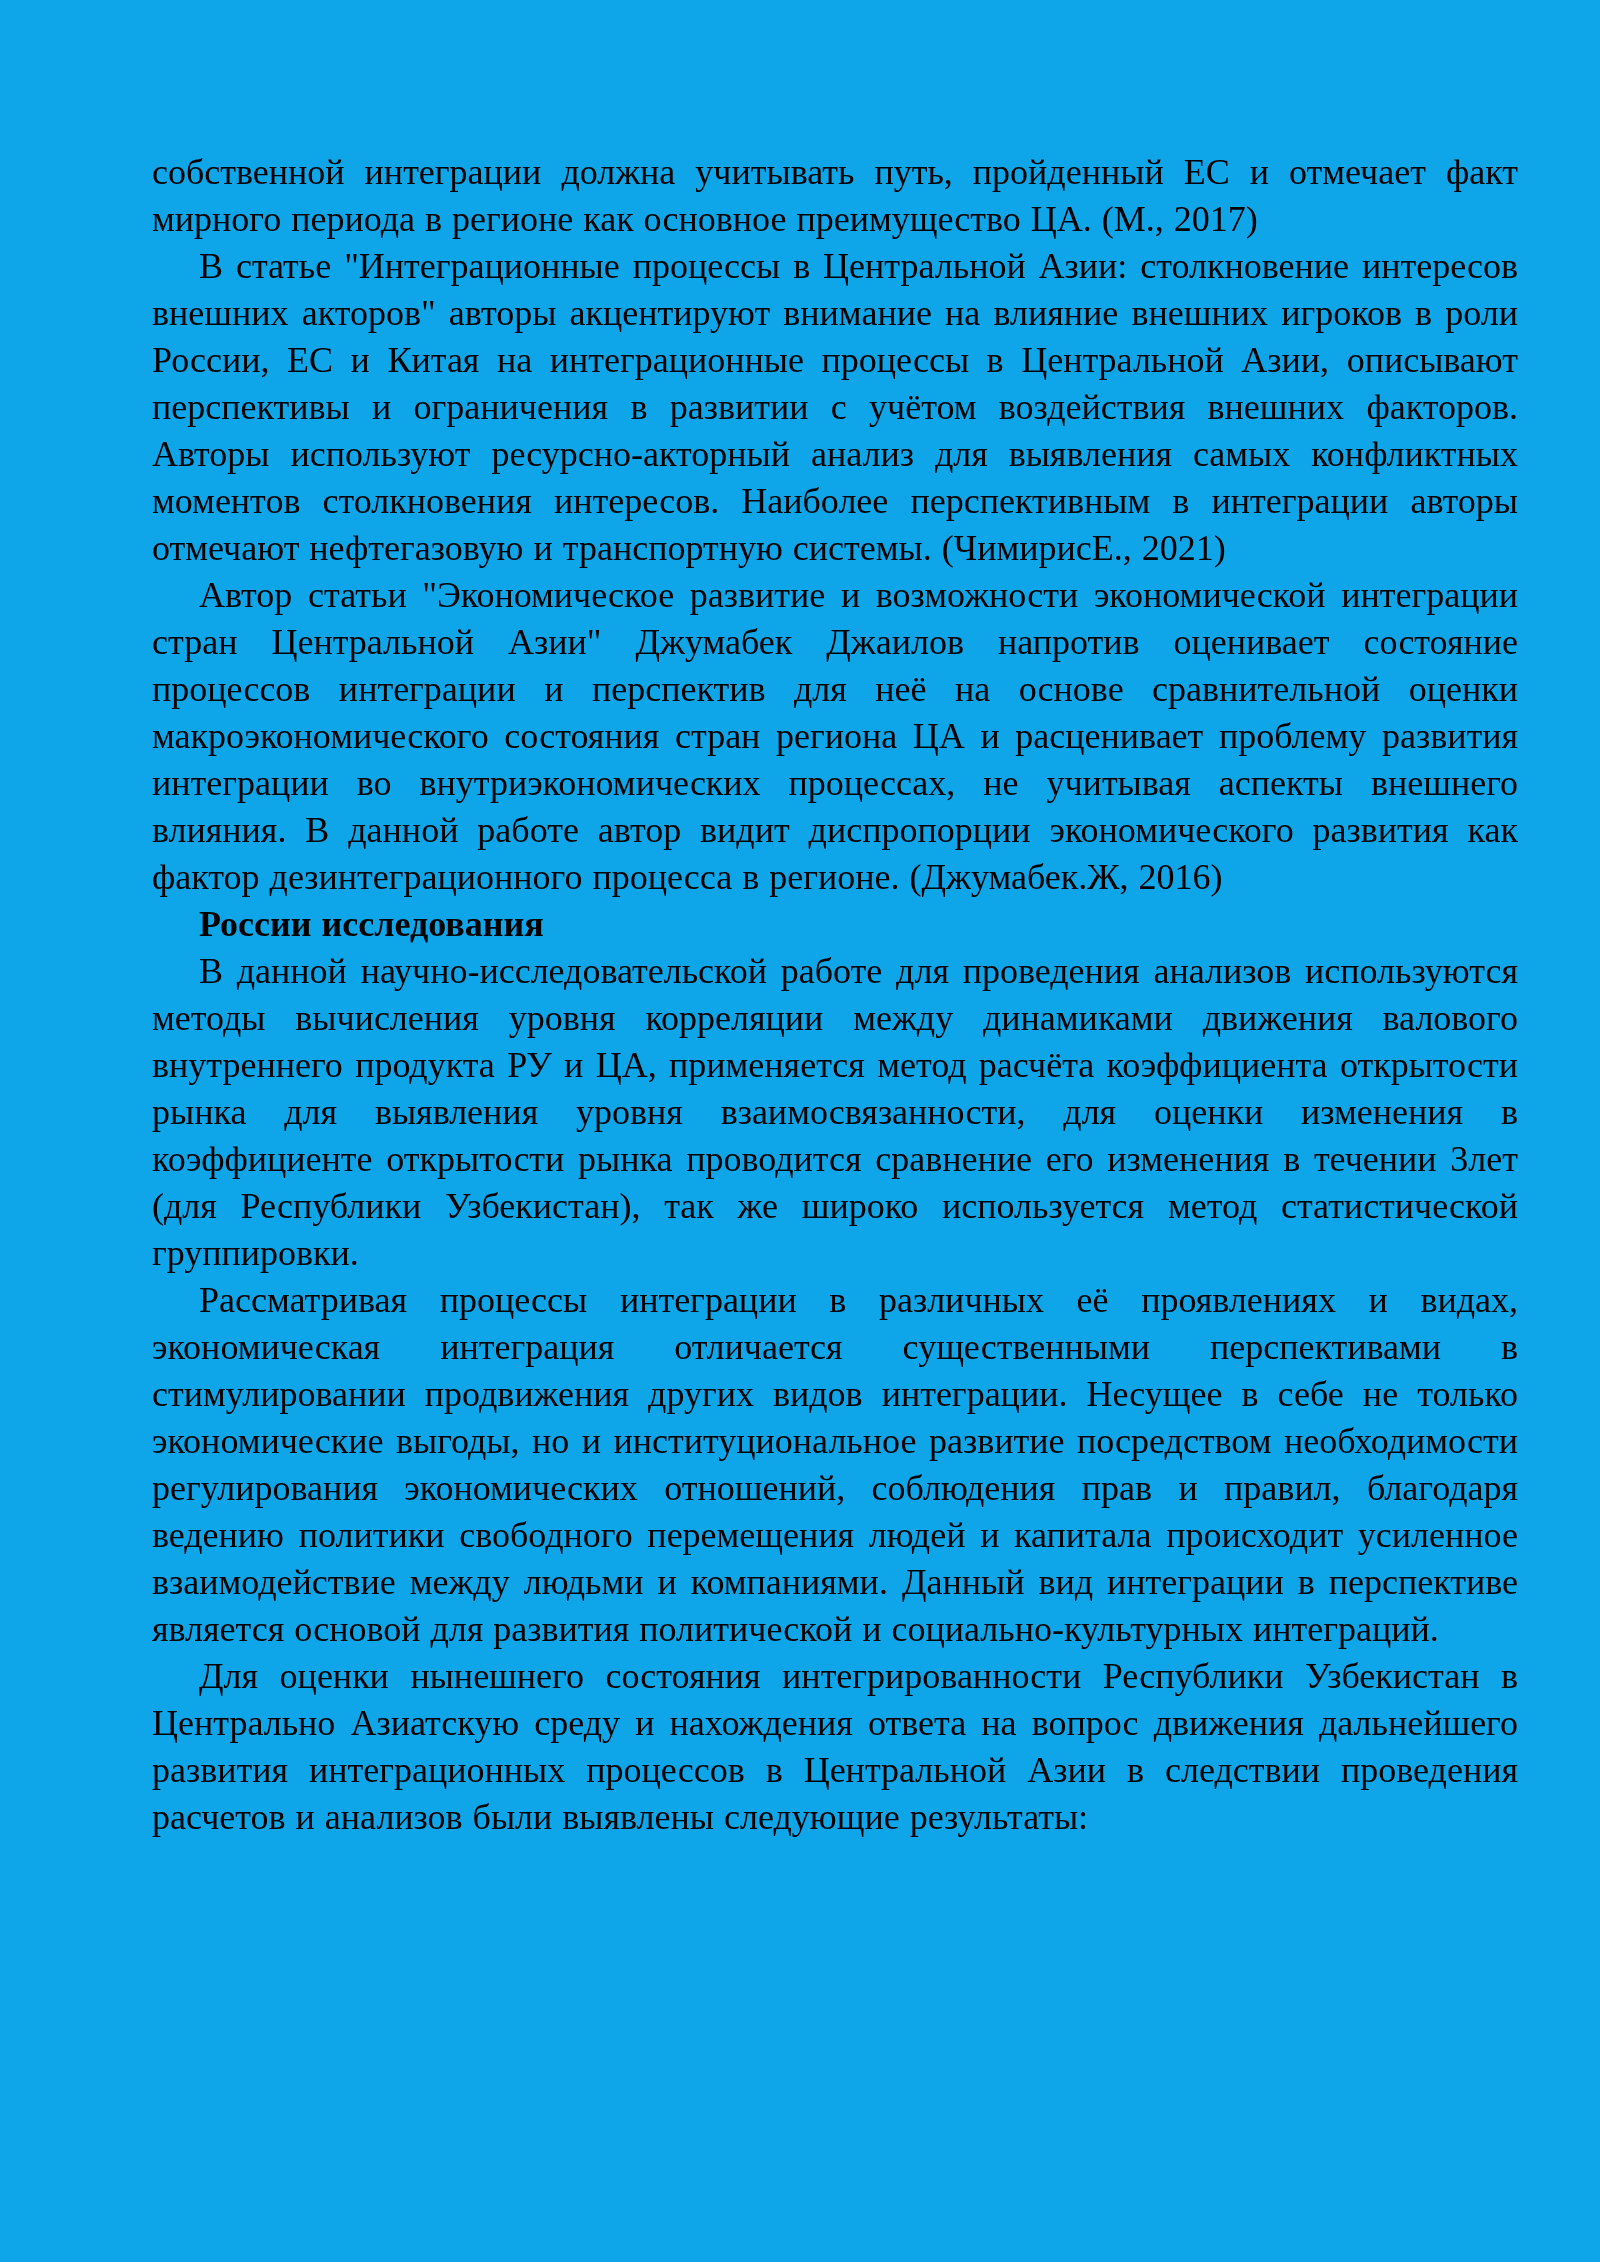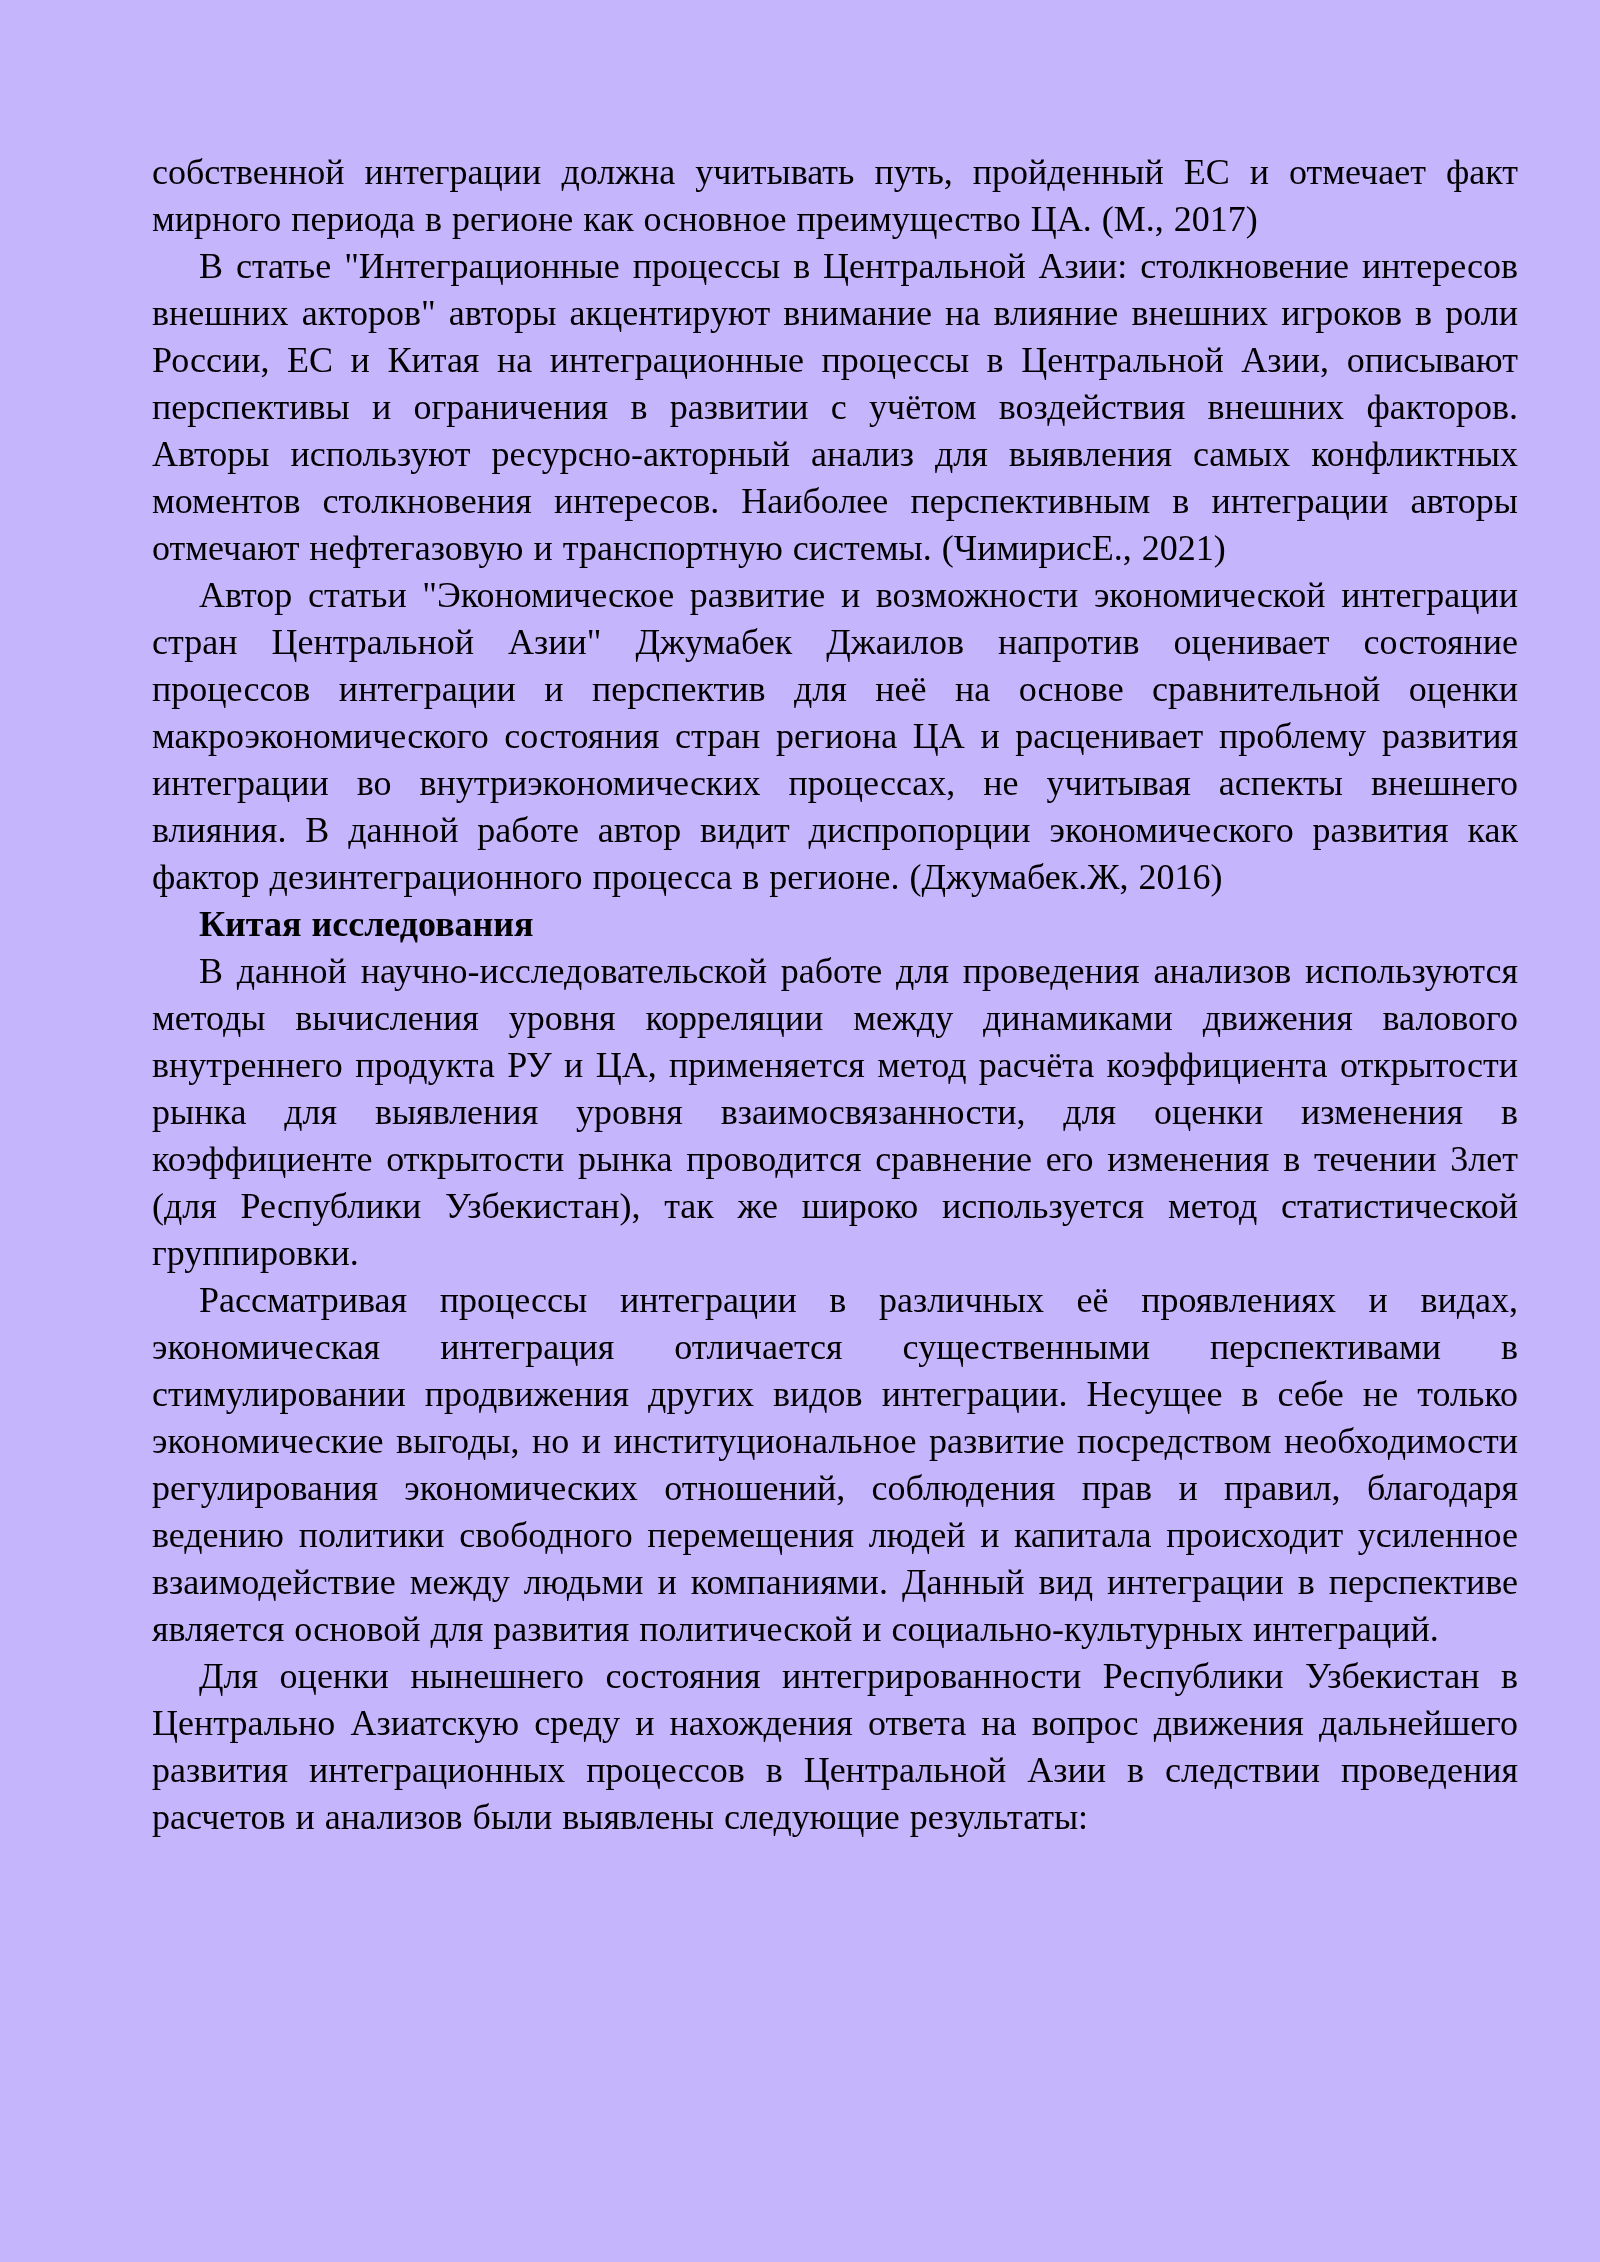--- a/index.html
+++ b/index.html
@@ -5,21 +5,21 @@
   html, body {
     margin: 0;
     padding: 0;
     background: #ffffff;
   }
   .page {
     position: relative;
     width: 1600px;
     height: 2262px;
     box-sizing: border-box;
-    background: #c4b5fd;
+    background: #0ea5e9;
     padding: 149px 82px 0 152px;
     font-family: "Liberation Serif", "DejaVu Serif", serif;
     font-size: 36px;
     line-height: 47px;
     color: #000000;
     text-align: justify;
     overflow: hidden;
   }
   .page p {
     margin: 0;
@@ -34,17 +34,17 @@
     font-weight: bold;
   }
 </style>
 </head>
 <body>
 
 <div class="page">
   <p class="no-indent">собственной интеграции должна учитывать путь, пройденный ЕС и отмечает факт мирного периода в регионе как основное преимущество ЦА. (М., 2017)</p>
   <p>В статье "Интеграционные процессы в Центральной Азии: столкновение интересов внешних акторов" авторы акцентируют внимание на влияние внешних игроков в роли России, ЕС и Китая на интеграционные процессы в Центральной Азии, описывают перспективы и ограничения в развитии с учётом воздействия внешних факторов. Авторы используют ресурсно-акторный анализ для выявления самых конфликтных моментов столкновения интересов. Наиболее перспективным в интеграции авторы отмечают нефтегазовую и транспортную системы. (ЧимирисЕ., 2021)</p>
   <p>Автор статьи "Экономическое развитие и возможности экономической интеграции стран Центральной Азии" Джумабек Джаилов напротив оценивает состояние процессов интеграции и перспектив для неё на основе сравнительной оценки макроэкономического состояния стран региона ЦА и расценивает проблему развития интеграции во внутриэкономических процессах, не учитывая аспекты внешнего влияния. В данной работе автор видит диспропорции экономического развития как фактор дезинтеграционного процесса в регионе. (Джумабек.Ж, 2016)</p>
-  <p class="heading">Китая исследования</p>
+  <p class="heading">России исследования</p>
   <p>В данной научно-исследовательской работе для проведения анализов используются методы вычисления уровня корреляции между динамиками движения валового внутреннего продукта РУ и ЦА, применяется метод расчёта коэффициента открытости рынка для выявления уровня взаимосвязанности, для оценки изменения в коэффициенте открытости рынка проводится сравнение его изменения в течении 3лет (для Республики Узбекистан), так же широко используется метод статистической группировки.</p>
   <p>Рассматривая процессы интеграции в различных её проявлениях и видах, экономическая интеграция отличается существенными перспективами в стимулировании продвижения других видов интеграции. Несущее в себе не только экономические выгоды, но и институциональное развитие посредством необходимости регулирования экономических отношений, соблюдения прав и правил, благодаря ведению политики свободного перемещения людей и капитала происходит усиленное взаимодействие между людьми и компаниями. Данный вид интеграции в перспективе является основой для развития политической и социально-культурных интеграций.</p>
   <p>Для оценки нынешнего состояния интегрированности Республики Узбекистан в Центрально Азиатскую среду и нахождения ответа на вопрос движения дальнейшего развития интеграционных процессов в Центральной Азии в следствии проведения расчетов и анализов были выявлены следующие результаты:</p>
 </div>
 
 </body></html>

